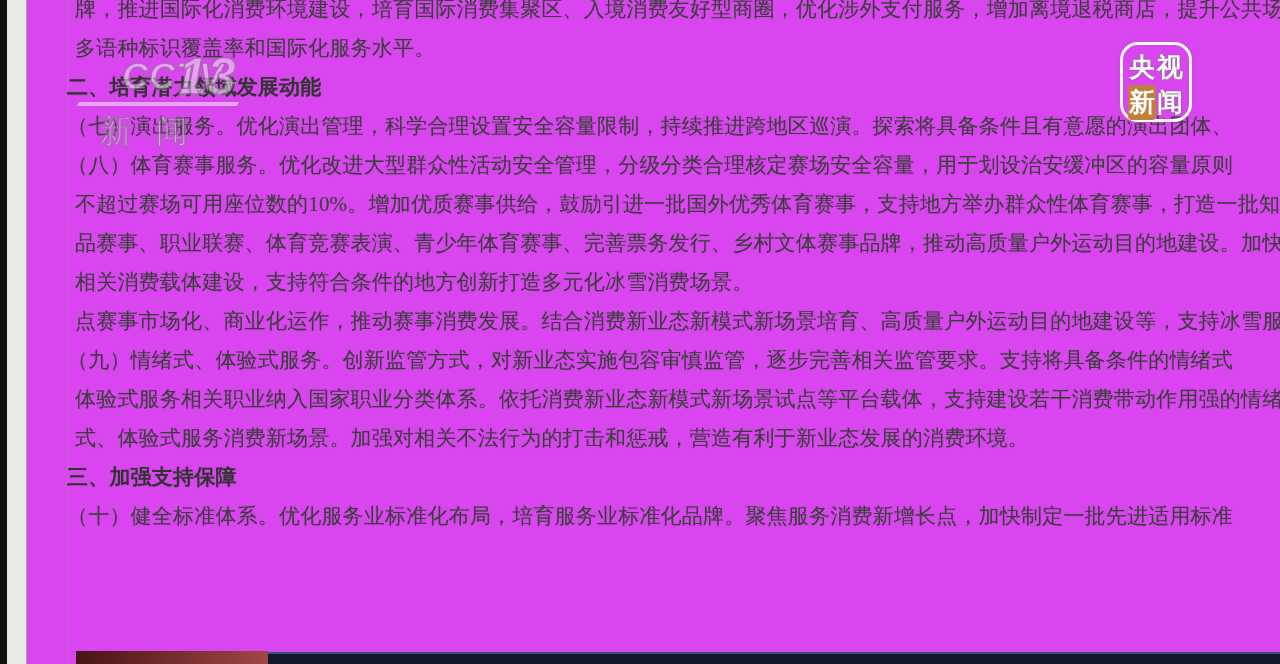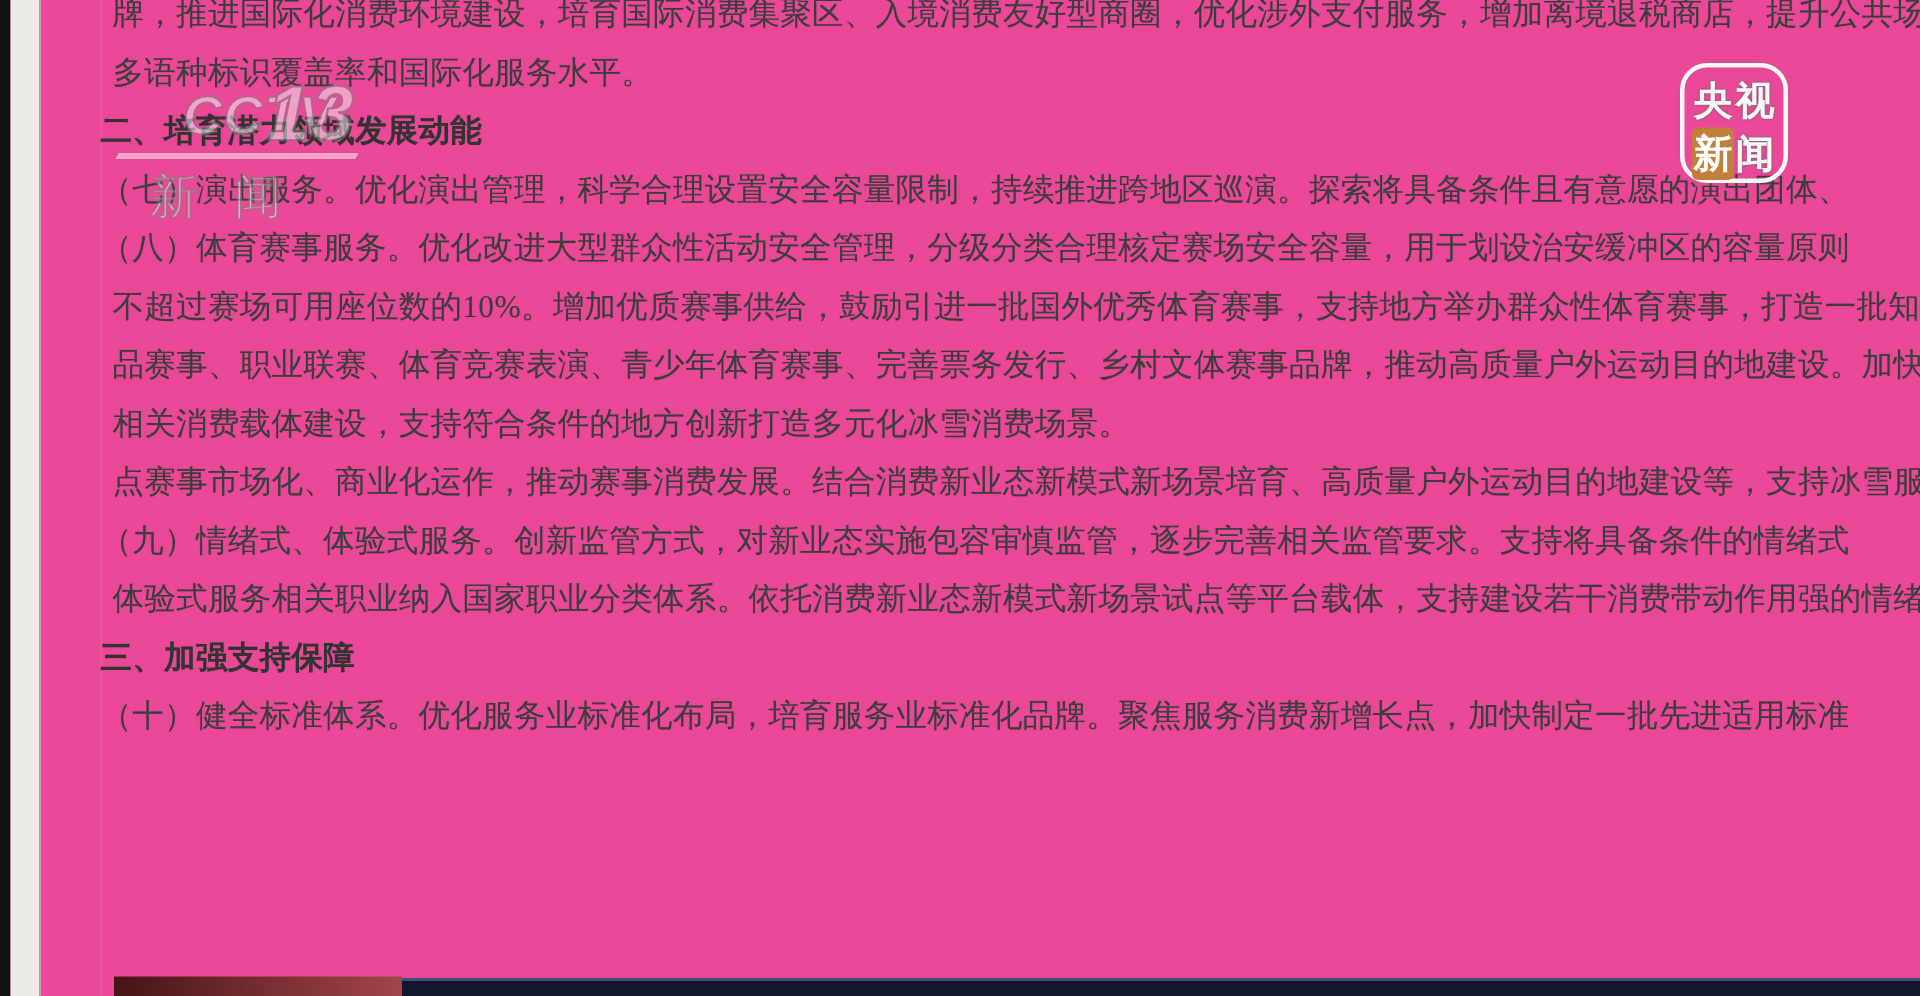--- a/index.html
+++ b/index.html
@@ -5,21 +5,21 @@
   html, body {
     margin: 0; padding: 0;
     width: 1280px; height: 664px;
     overflow: hidden;
     background: #f7f6f3;
     font-family: "Liberation Serif", "DejaVu Serif", serif;
   }
   .screen {
     position: relative;
     width: 1280px; height: 664px;
-    background: #ec4899;
+    background: #d946ef;
     overflow: hidden;
   }
   
   .edge-black {
     position: absolute; left: 0; top: 0;
     width: 7px; height: 664px;
     background: #111111;
   }
   .edge-gray {
     position: absolute; left: 7px; top: 0;
@@ -136,20 +136,21 @@
       <div class="doc-line">多语种标识覆盖率和国际化服务水平。</div>
       <div class="doc-line indent bold">二、培育潜力领域发展动能</div>
       <div class="doc-line indent">（七）演出服务。优化演出管理，科学合理设置安全容量限制，持续推进跨地区巡演。探索将具备条件且有意愿的演出团体、</div>
       <div class="doc-line indent">（八）体育赛事服务。优化改进大型群众性活动安全管理，分级分类合理核定赛场安全容量，用于划设治安缓冲区的容量原则</div>
       <div class="doc-line">不超过赛场可用座位数的10%。增加优质赛事供给，鼓励引进一批国外优秀体育赛事，支持地方举办群众性体育赛事，打造一批知名</div>
       <div class="doc-line">品赛事、职业联赛、体育竞赛表演、青少年体育赛事、完善票务发行、乡村文体赛事品牌，推动高质量户外运动目的地建设。加快</div>
       <div class="doc-line">相关消费载体建设，支持符合条件的地方创新打造多元化冰雪消费场景。</div>
       <div class="doc-line">点赛事市场化、商业化运作，推动赛事消费发展。结合消费新业态新模式新场景培育、高质量户外运动目的地建设等，支持冰雪服</div>
       <div class="doc-line indent">（九）情绪式、体验式服务。创新监管方式，对新业态实施包容审慎监管，逐步完善相关监管要求。支持将具备条件的情绪式</div>
       <div class="doc-line">体验式服务相关职业纳入国家职业分类体系。依托消费新业态新模式新场景试点等平台载体，支持建设若干消费带动作用强的情绪</div>
+      <div class="doc-line">式、体验式服务消费新场景。加强对相关不法行为的打击和惩戒，营造有利于新业态发展的消费环境。</div>
       <div class="doc-line indent bold">三、加强支持保障</div>
       <div class="doc-line indent">（十）健全标准体系。优化服务业标准化布局，培育服务业标准化品牌。聚焦服务消费新增长点，加快制定一批先进适用标准</div>
     </div>
 
   <div class="cctv-mark">
     <span class="cctv-brand">CCTV</span>
     <span class="cctv-channel">13</span>
     <span class="cctv-underline"></span>
     <span class="cctv-xinwen">新闻</span>
   </div>

